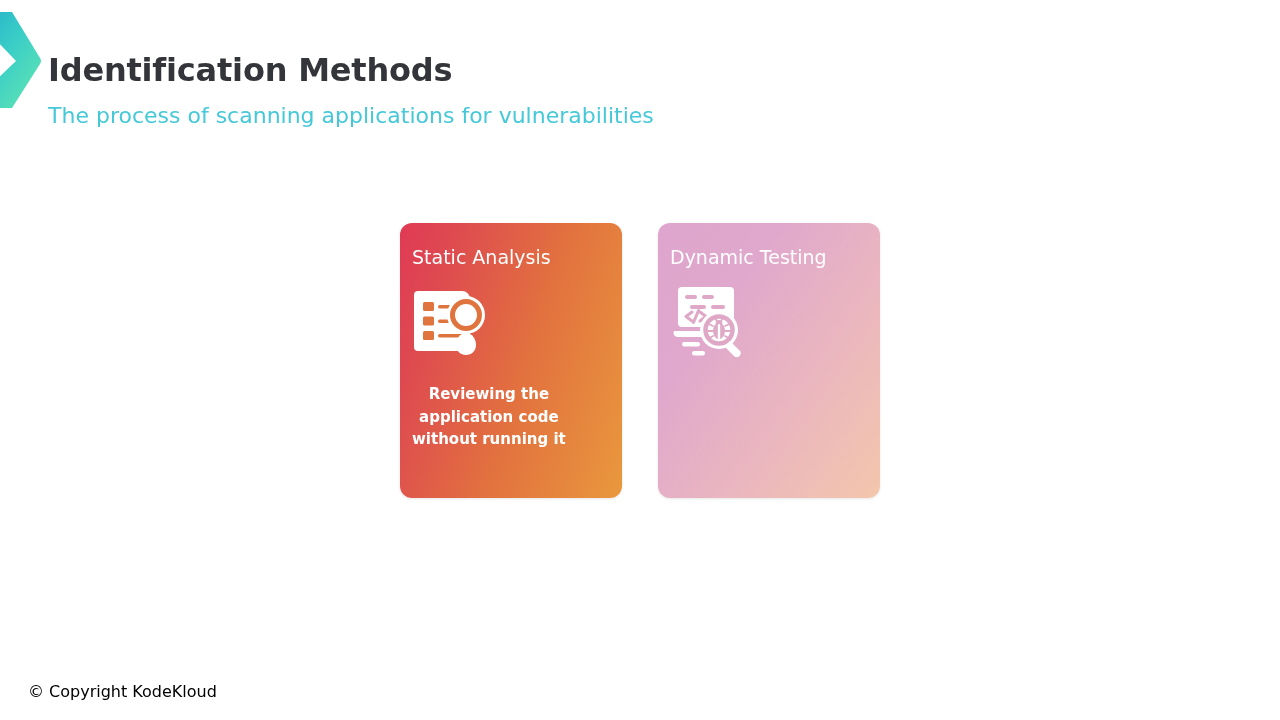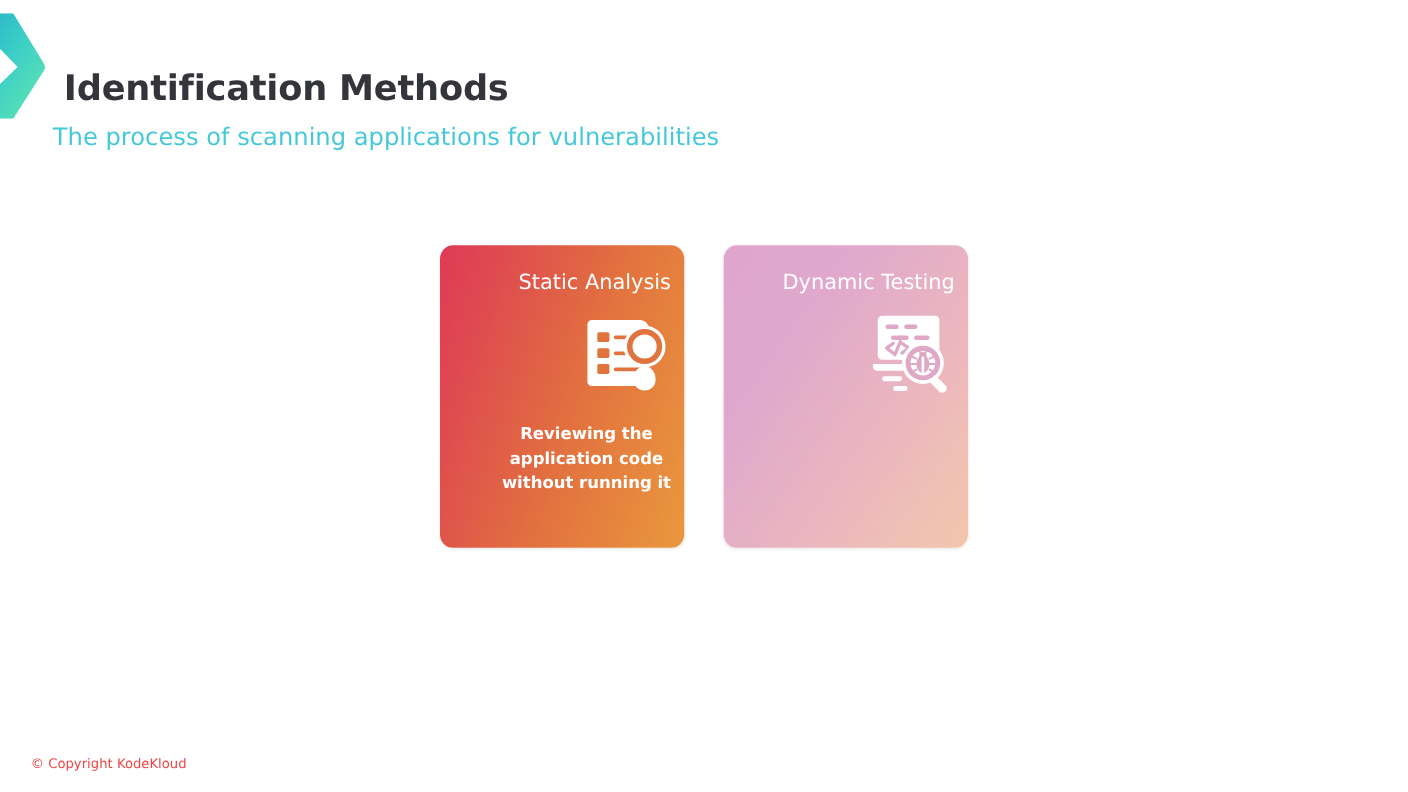--- a/index.html
+++ b/index.html
@@ -31,21 +31,21 @@
     left: 48px;
     top: 52px;
     width: 1100px;
   }
   .page-title {
     font-size: 32px;
     font-weight: 600;
     color: #33353a;
     letter-spacing: -0.2px;
     line-height: 1.18;
-    margin: 10px;
+    margin: 0;
     white-space: nowrap;
   }
   .page-subtitle {
     font-size: 22px;
     font-weight: 400;
     color: #45c8d8;
     line-height: 1.2;
     margin: 13px 0 0 0;
     white-space: nowrap;
   }
@@ -60,21 +60,21 @@
     align-items: flex-start;
   }
   .card {
     width: 222px;
     height: 275px;
     border-radius: 12px;
     box-sizing: border-box;
     padding: 12px 12px 10px 12px;
     display: flex;
     flex-direction: column;
-    align-items: flex-end;
+    align-items: flex-start;
     position: relative;
     box-shadow: 0 1px 3px rgba(0,0,0,0.10);
   }
   .card--static {
     background: linear-gradient(108deg, #e03a55 0%, #de4a50 18%, #e2713f 55%, #e9983d 100%);
   }
   .card--dynamic {
     background: linear-gradient(125deg, #dfa5cd 0%, #e0a8cc 30%, #ecb8bd 68%, #f3c6ac 100%);
   }
   .card-title {
@@ -100,22 +100,22 @@
     line-height: 1.52;
     text-align: center;
     white-space: pre-line;
   }
 
   
   .footer-copyright {
     position: absolute;
     left: 28px;
     bottom: 20px;
-    font-size: 12px;
-    color: #ef4444;
+    font-size: 16px;
+    color: #000000;
     line-height: 1;
   }
 </style>
 </head>
 <body>
 
 <div class="corner-chevron">
   <svg viewBox="0 0 46 96" width="46" height="96" xmlns="http://www.w3.org/2000/svg">
     <defs>
       <linearGradient id="chevGrad" x1="0%" y1="0%" x2="70%" y2="100%">

